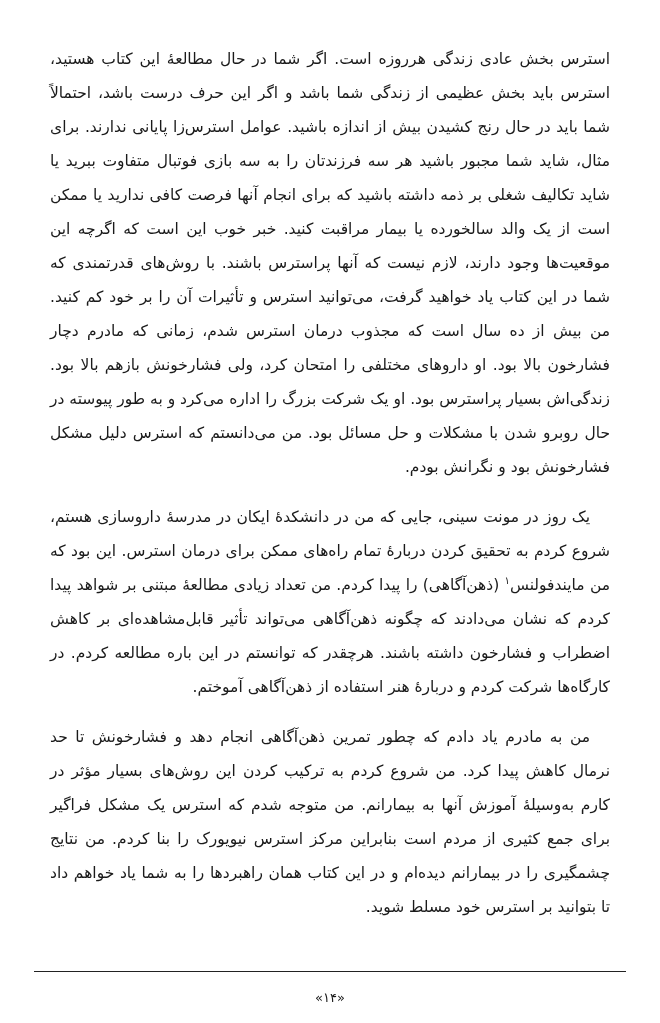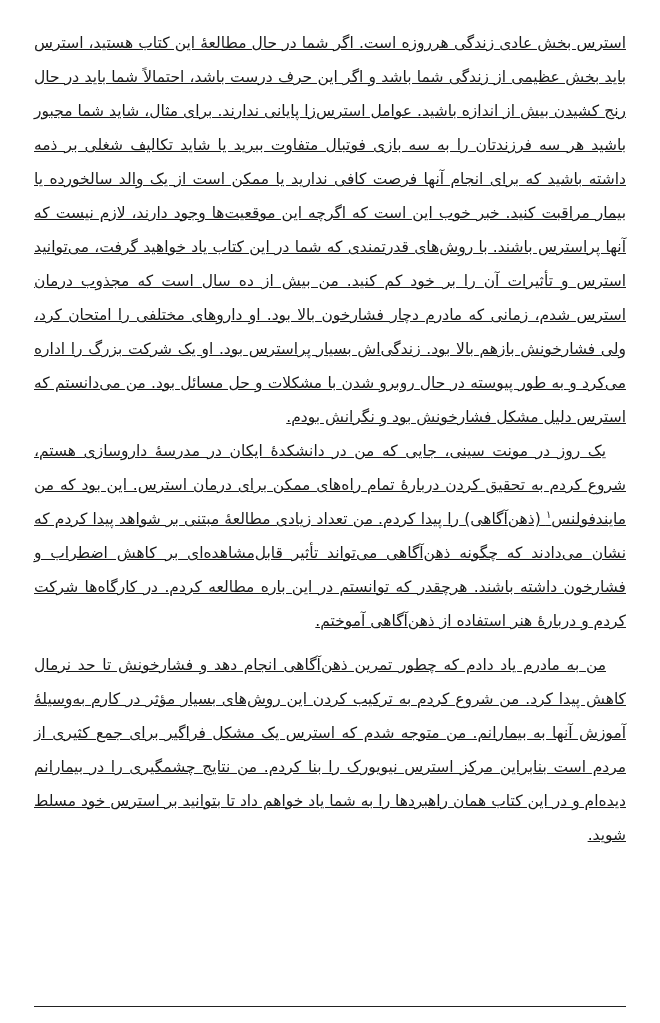--- a/index.html
+++ b/index.html
@@ -22,23 +22,22 @@
     font-family: "DejaVu Sans", sans-serif;
   }
   .text-block {
     direction: rtl;
     text-align: justify;
     font-size: 15.5px;
     line-height: 34px;
     flex: 0 0 auto;
   }
   .para {
-    margin: 0;
+    margin: 16px;
     padding: 0;
-    text-decoration: underline;
   }
   .para.indent {
     text-indent: 20px;
   }
   .para.gap-before {
     margin-top: 10px;
   }
   .fn-ref {
     font-size: 10px;
     line-height: 0;
@@ -82,14 +81,15 @@
     <p class="para indent"><span>یک روز در مونت سینی، جایی که من در دانشکدهٔ ایکان در مدرسهٔ داروسازی هستم، شروع کردم به تحقیق کردن دربارهٔ تمام راه‌های ممکن برای درمان استرس. این بود که من مایندفولنس</span><sup class="fn-ref">۱</sup><span> (ذهن‌آگاهی) را پیدا کردم. من تعداد زیادی مطالعهٔ مبتنی بر شواهد پیدا کردم که نشان می‌دادند که چگونه ذهن‌آگاهی می‌تواند تأثیر قابل‌مشاهده‌ای بر کاهش اضطراب و فشارخون داشته باشند. هرچقدر که توانستم در این باره مطالعه کردم. در کارگاه‌ها شرکت کردم و دربارهٔ هنر استفاده از ذهن‌آگاهی آموختم.</span></p>
 
     <p class="para indent gap-before">من به مادرم یاد دادم که چطور تمرین ذهن‌آگاهی انجام دهد و فشارخونش تا حد نرمال کاهش پیدا کرد. من شروع کردم به ترکیب کردن این روش‌های بسیار مؤثر در کارم به‌وسیلهٔ آموزش آنها به بیمارانم. من متوجه شدم که استرس یک مشکل فراگیر برای جمع کثیری از مردم است بنابراین مرکز استرس نیویورک را بنا کردم. من نتایج چشمگیری را در بیمارانم دیده‌ام و در این کتاب همان راهبردها را به شما یاد خواهم داد تا بتوانید بر استرس خود مسلط شوید.</p>
 
   </div>
 
   <div class="footnote-area">
     <hr class="footnote-rule">
   </div>
 
+  <div class="page-number">«۱۴»</div>
 
 </div>
 
 </body></html>

